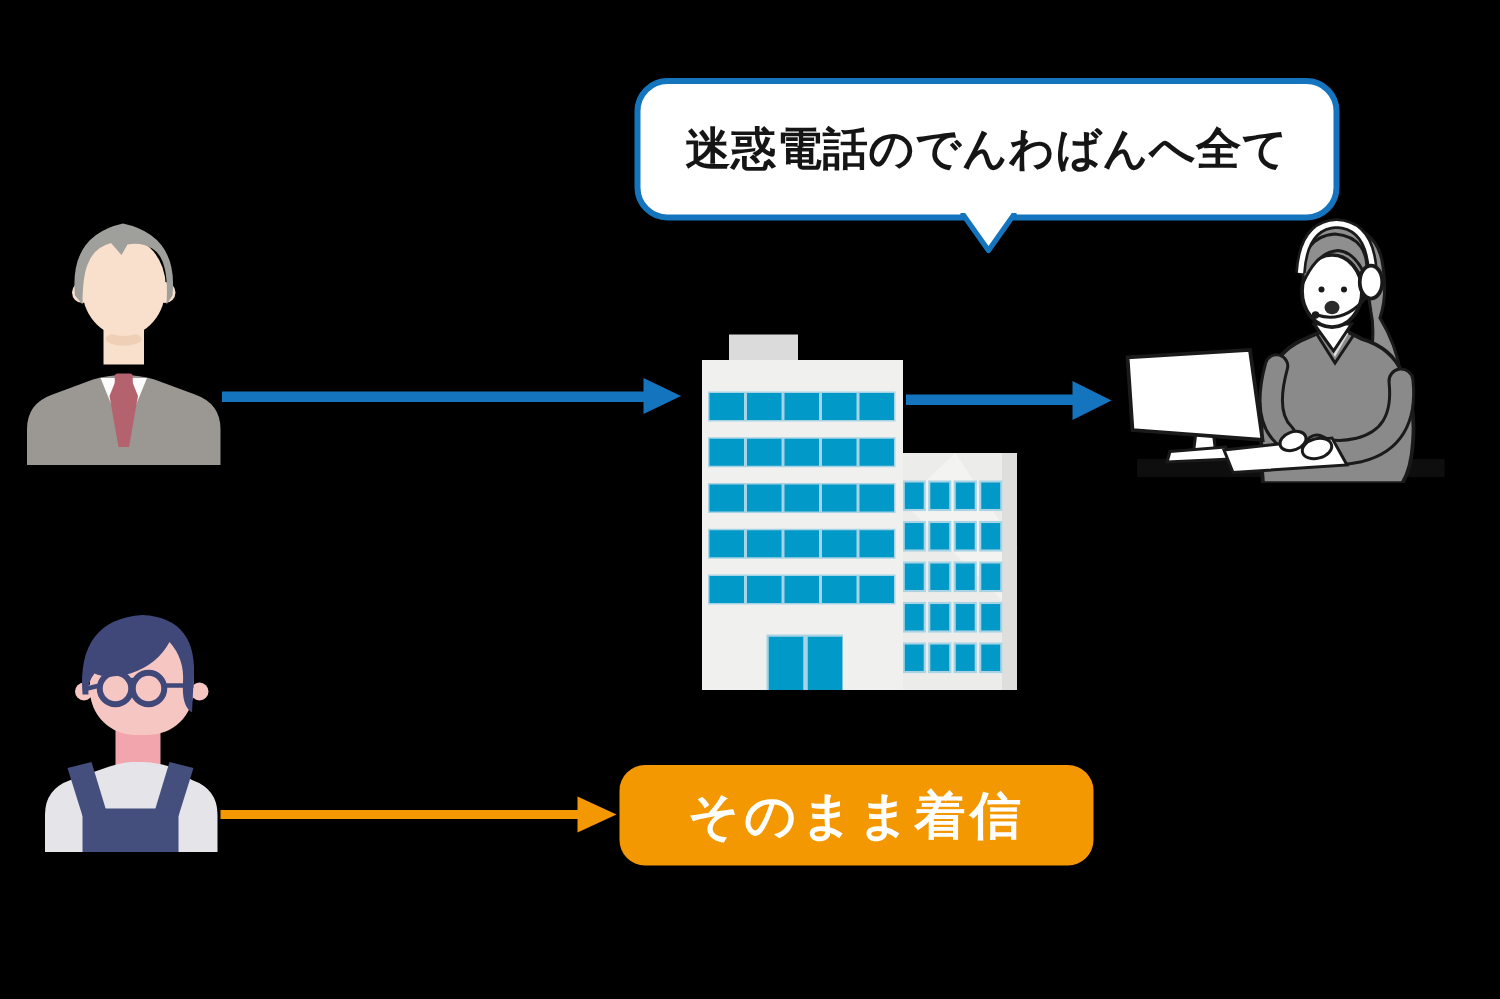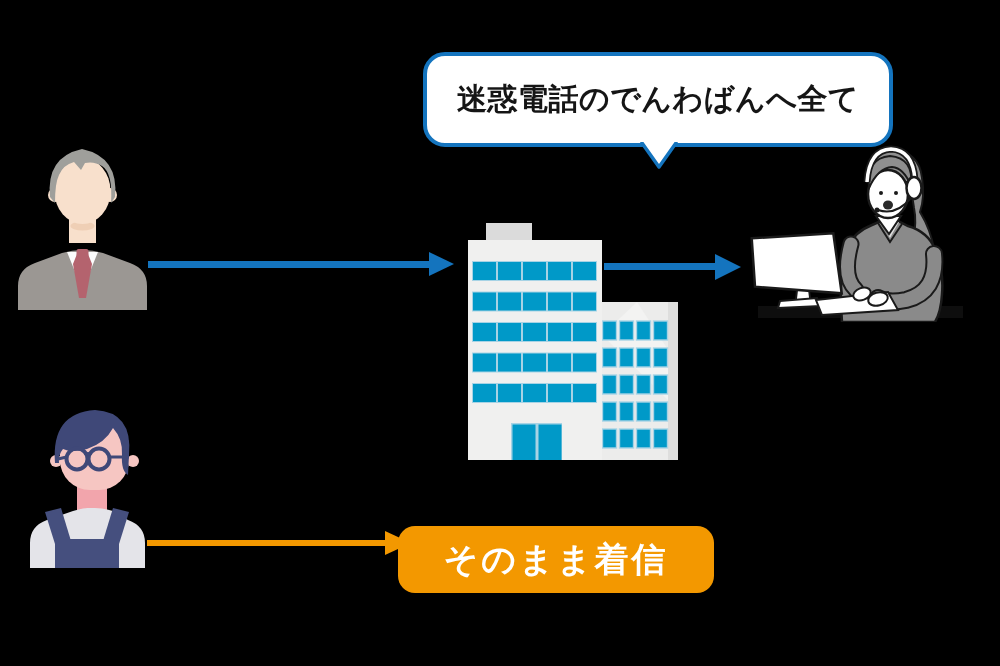--- a/index.html
+++ b/index.html
@@ -31,23 +31,23 @@
   .head.blue{border-left-color:var(--arrow-blue,#1474BE);}
   .head.orange{border-left-color:var(--orange,#F39800);}
   #arrow1-shaft{left:148px;top:261px;width:283px;height:7px;}
   #arrow1-head{left:429px;top:252px;border-width:12px 0 12px 25px;}
   #arrow2-shaft{left:604px;top:263px;width:113px;height:7px;}
   #arrow2-head{left:715px;top:254px;border-width:13px 0 13px 26px;}
   #arrow3-shaft{left:147px;top:540px;width:240px;height:6px;}
   #arrow3-head{left:385px;top:531px;border-width:12px 0 12px 26px;}
   
   .ring-box{
-    position:absolute;left:398px;top:510px;width:316px;height:67px;
+    position:absolute;left:413px;top:510px;width:316px;height:67px;
     background:var(--orange,#F39800);border-radius:17px;
-    display:flex;align-items:center;justify-content:center;margin-top:16px;
+    display:flex;align-items:center;justify-content:center;
   }
   .ring-text{
     font-size:34px;font-weight:bold;color:var(--box-text,#fff);
     letter-spacing:3px;white-space:nowrap;
   }
   
   .fig{position:absolute;}
   #businessman{left:15px;top:145px;}
   #building{left:465px;top:220px;}
   #operator{left:738px;top:142px;}

